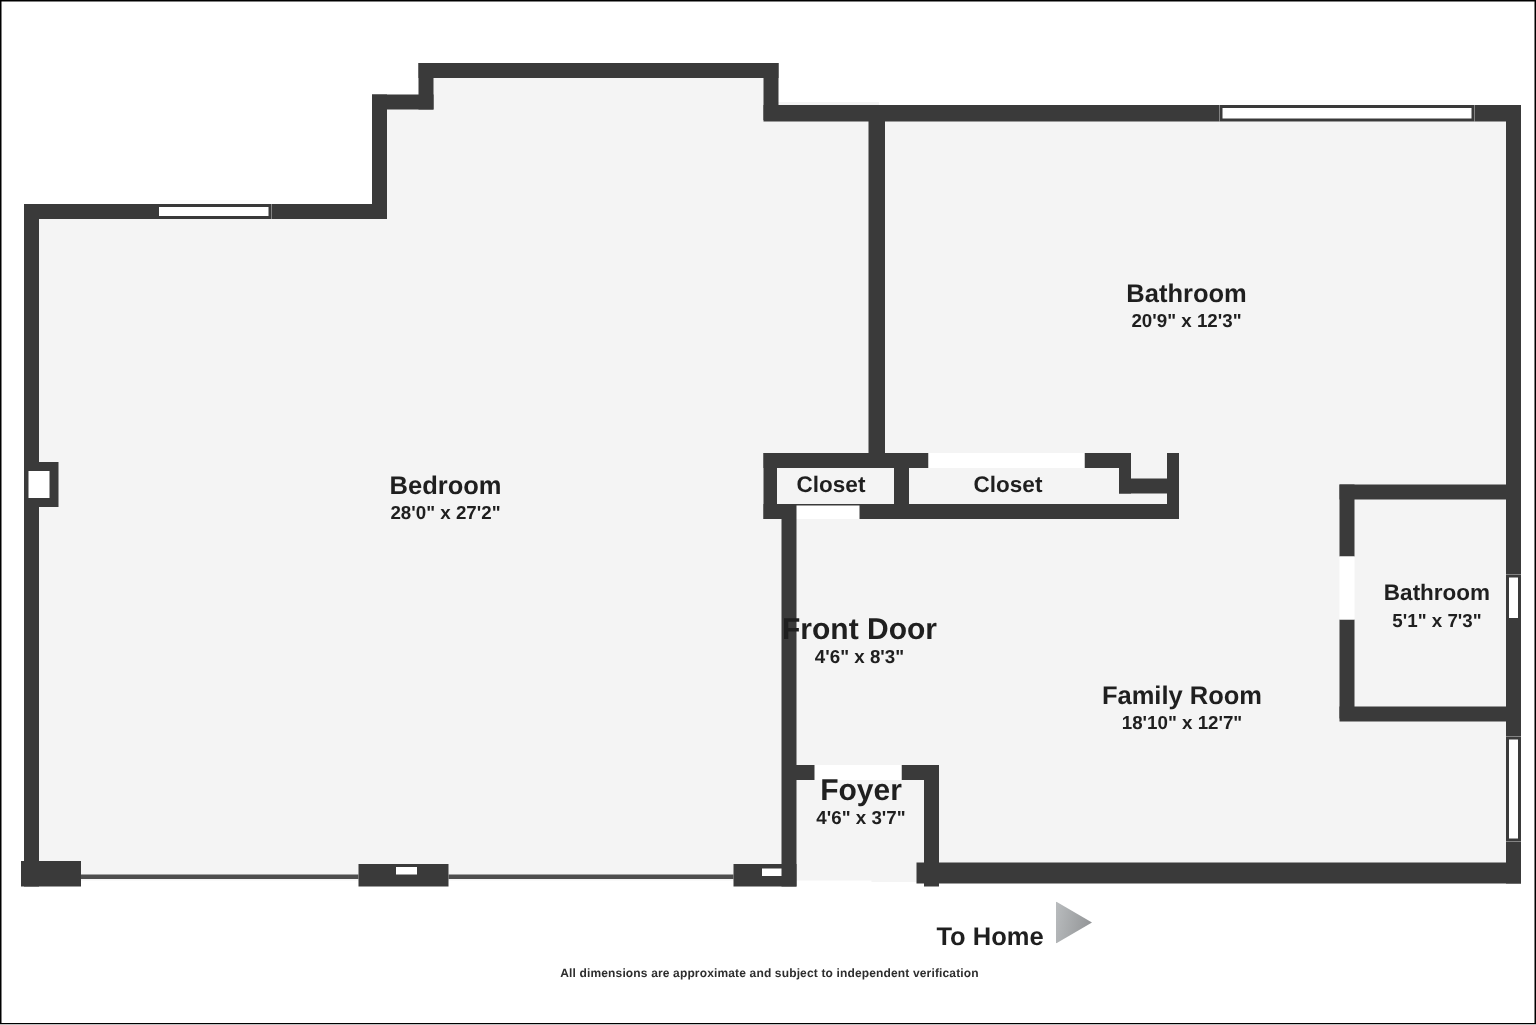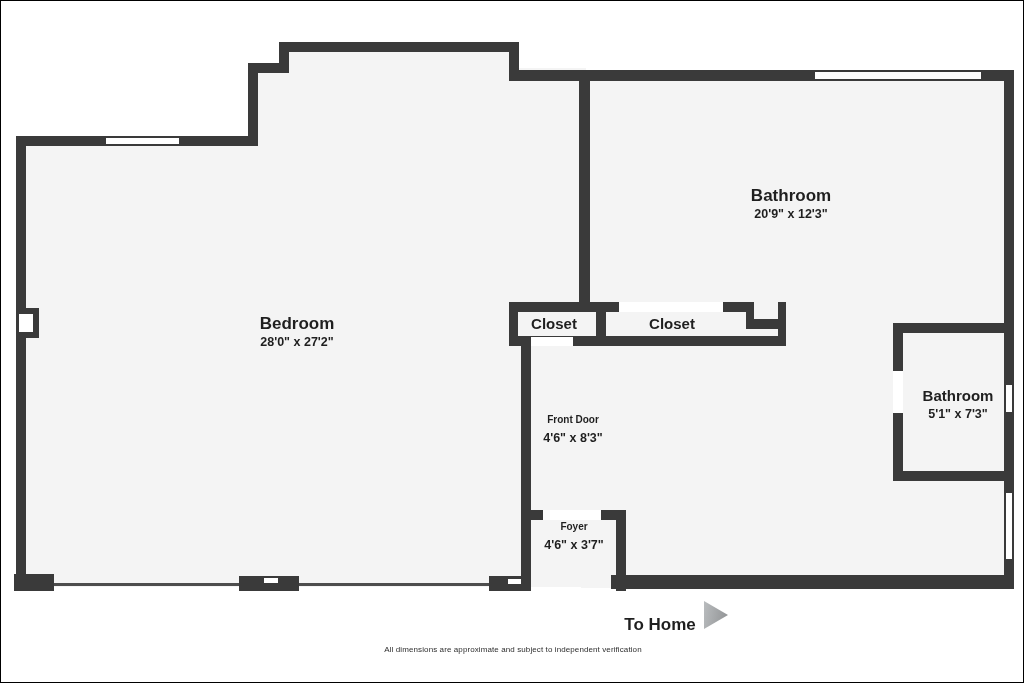--- a/index.html
+++ b/index.html
@@ -5,28 +5,28 @@
   html,body{margin:0;padding:0;background:#fff;}
   body{width:1024px;height:683px;position:relative;font-family:"Liberation Sans",sans-serif;}
   .plan{position:absolute;left:0;top:0;width:1024px;height:683px;border:1px solid #000;box-sizing:border-box;background:#fff;overflow:hidden;}
   .floor{position:absolute;background:var(--floor);z-index:1;}
   .wall{position:absolute;background:var(--wall);z-index:2;}
   .doorline{position:absolute;background:#4d4d4d;z-index:2;}
   .window{position:absolute;background:#fff;border:2px solid var(--wall);box-sizing:border-box;z-index:3;}
   .opening{position:absolute;background:#fff;z-index:3;}
   .room-label{position:absolute;transform:translate(-50%,-50%);display:flex;flex-direction:column;align-items:center;z-index:5;white-space:nowrap;text-align:center;color:var(--text);}
   .room-name{font-size:17px;font-weight:bold;line-height:20px;}
-  .room-name.md{font-size:10px;}
+  .room-name.md{font-size:20px;}
   .room-name.sm{font-size:15px;}
   .room-dims{font-size:12.5px;font-weight:bold;line-height:16px;}
   .to-home{position:absolute;left:659px;top:624px;transform:translate(-50%,-50%);font-size:17px;font-weight:bold;color:var(--text);z-index:5;white-space:nowrap;}
   .to-home-arrow{position:absolute;left:703px;top:600px;width:24px;height:28px;z-index:5;
     background:linear-gradient(100deg,#b9bcbe,#8f9193);
     clip-path:polygon(0 0,100% 50%,0 100%);}
-  .disclaimer{position:absolute;left:512px;top:648px;transform:translate(-50%,-50%);font-size:8px;font-weight:normal;color:#2e2e2e;z-index:5;white-space:nowrap;letter-spacing:.1px;}
+  .disclaimer{position:absolute;left:512px;top:648px;transform:translate(-50%,-50%);font-size:8px;font-weight:bold;color:#2e2e2e;z-index:5;white-space:nowrap;letter-spacing:.1px;}
 </style>
 </head>
 <body>
 
 <div class="plan">
   <div id="geometry">
       <div class="floor" style="left: 283px; top: 45px; width: 230px; height: 35px;"></div>
       <div class="floor" style="left: 252px; top: 67px; width: 333px; height: 75px;"></div>
       <div class="floor" style="left: 20px; top: 140px; width: 565px; height: 446px;"></div>
       <div class="floor" style="left: 580px; top: 75px; width: 428px; height: 512px;"></div>
@@ -96,20 +96,24 @@
 
   <div class="room-label" style="left:671px;top:323px">
     <span class="room-name sm">Closet</span>
   </div>
 
   <div class="room-label" style="left:572px;top:427px">
     <span class="room-name md">Front Door</span>
     <span class="room-dims">4'6" x 8'3"</span>
   </div>
 
+  <div class="room-label" style="left:787px;top:471px">
+    <span class="room-name">Family Room</span>
+    <span class="room-dims">18'10" x 12'7"</span>
+  </div>
 
   <div class="room-label" style="left:957px;top:403px">
     <span class="room-name sm">Bathroom</span>
     <span class="room-dims">5'1" x 7'3"</span>
   </div>
 
   <div class="room-label" style="left:573px;top:534px">
     <span class="room-name md">Foyer</span>
     <span class="room-dims">4'6" x 3'7"</span>
   </div>

